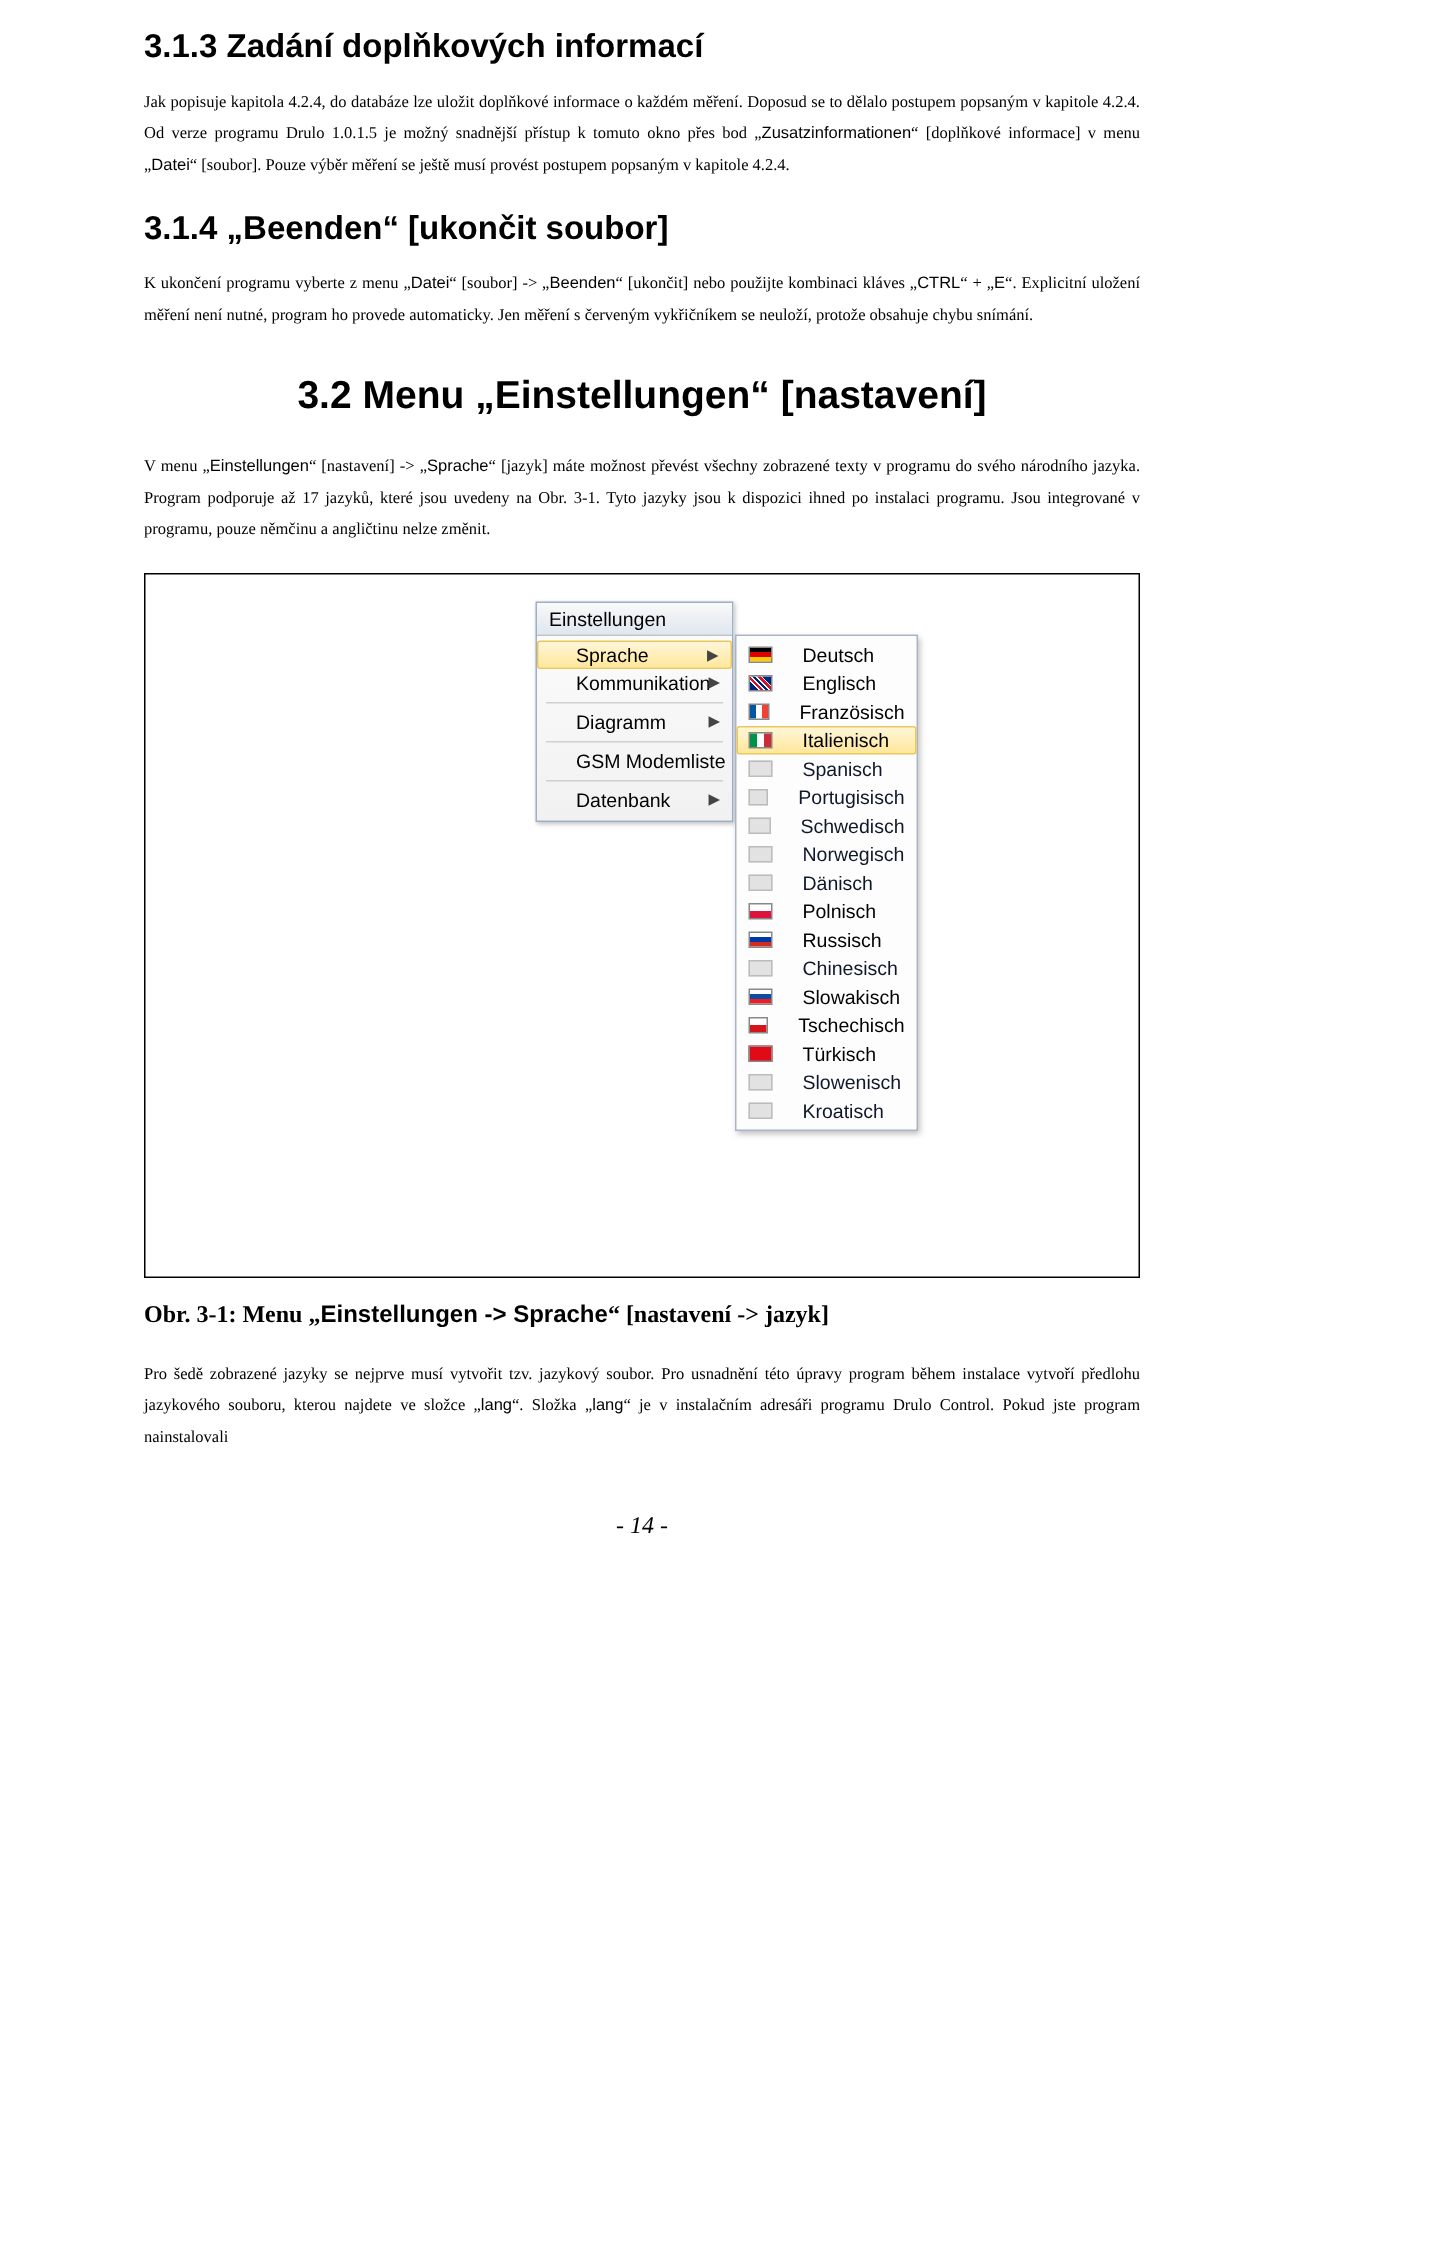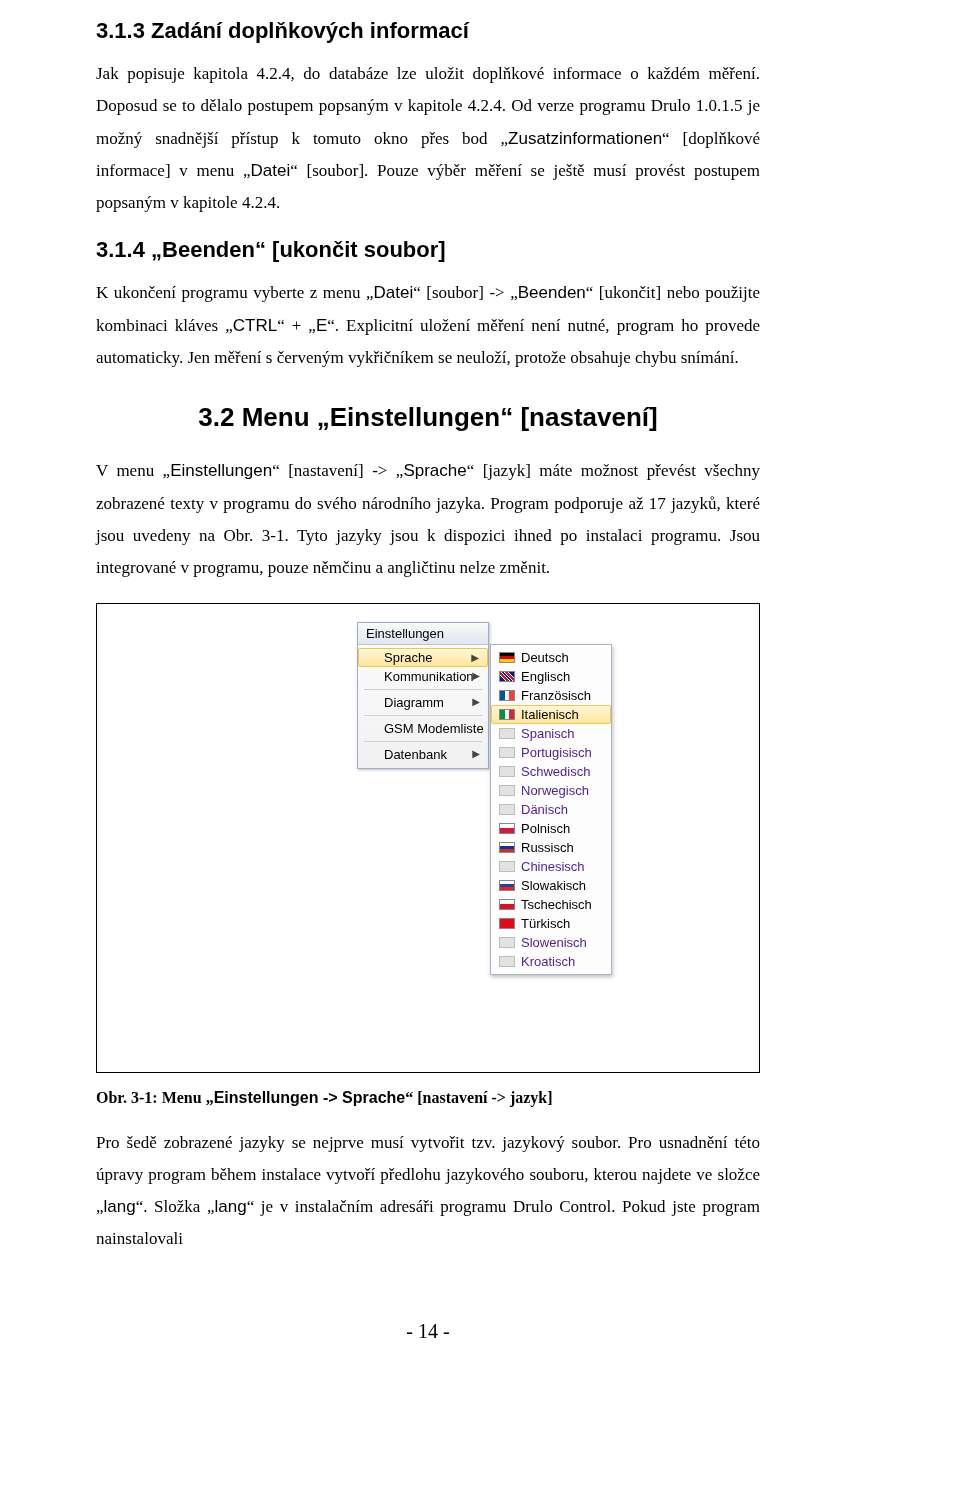--- a/index.html
+++ b/index.html
@@ -22,21 +22,21 @@
     margin: 18px 0 14px 0;
   }
   h1.sec {
     font-family: Arial, Helvetica, sans-serif;
     font-size: 26px;
     font-weight: bold;
     margin: 28px 0 22px 0;
     text-align: center;
   }
   p.body {
-    font-size: 17px;
+    font-size: 11px;
     line-height: 1.9;
     text-align: justify;
     margin: 0 0 18px 0;
   }
   .sans {
     font-family: Arial, Helvetica, sans-serif;
   }
   .figure-frame {
     border: 1px solid #000;
     width: 100%;
@@ -99,26 +99,26 @@
     box-shadow: 1px 2px 4px rgba(0,0,0,0.25);
     font-family: "Segoe UI", Tahoma, Arial, sans-serif;
     font-size: 13px;
     padding: 3px 0;
     margin-left: 1px;
     margin-top: 22px;
   }
   .menu-right .lang {
     display: flex;
     align-items: center;
-    gap: 6px;
+    gap: 20px;
     padding: 2px 8px 2px 8px;
     white-space: nowrap;
   }
   .menu-right .lang.disabled span.lbl {
-    color: #4c1d95;
+    color: #0f172a;
   }
   .menu-right .lang.hover {
     background: linear-gradient(#fff6d9,#ffe79a);
     border: 1px solid #eac858;
     border-radius: 2px;
     padding: 1px 7px 1px 7px;
   }
   .flag {
     width: 16px;
     height: 11px;
@@ -128,22 +128,23 @@
     background: #ccc;
   }
   .caption {
     text-align: left;
     font-size: 16px;
     font-weight: bold;
     margin: 16px 0 20px 0;
   }
   .pagenum {
     text-align: center;
-    font-size: 20px;
-    margin-top: 64px;
+    font-size: 16px;
+    margin-top: 40px;
+    font-style: italic;
   }
 </style>
 </head>
 <body>
 <div class="page">
 
 <h2>3.1.3 Zadání doplňkových informací</h2>
 
 <p class="body">
   <span>Jak popisuje kapitola 4.2.4, do databáze lze uložit doplňkové informace o každém měření. Doposud se to dělalo postupem popsaným v kapitole 4.2.4. Od verze programu Drulo 1.0.1.5 je možný snadnější přístup k tomuto okno přes bod „</span><span class="sans">Zusatzinformationen</span><span>“ [doplňkové informace] v menu „</span><span class="sans">Datei</span><span>“ [soubor]. Pouze výběr měření se ještě musí provést postupem popsaným v kapitole 4.2.4.</span>

